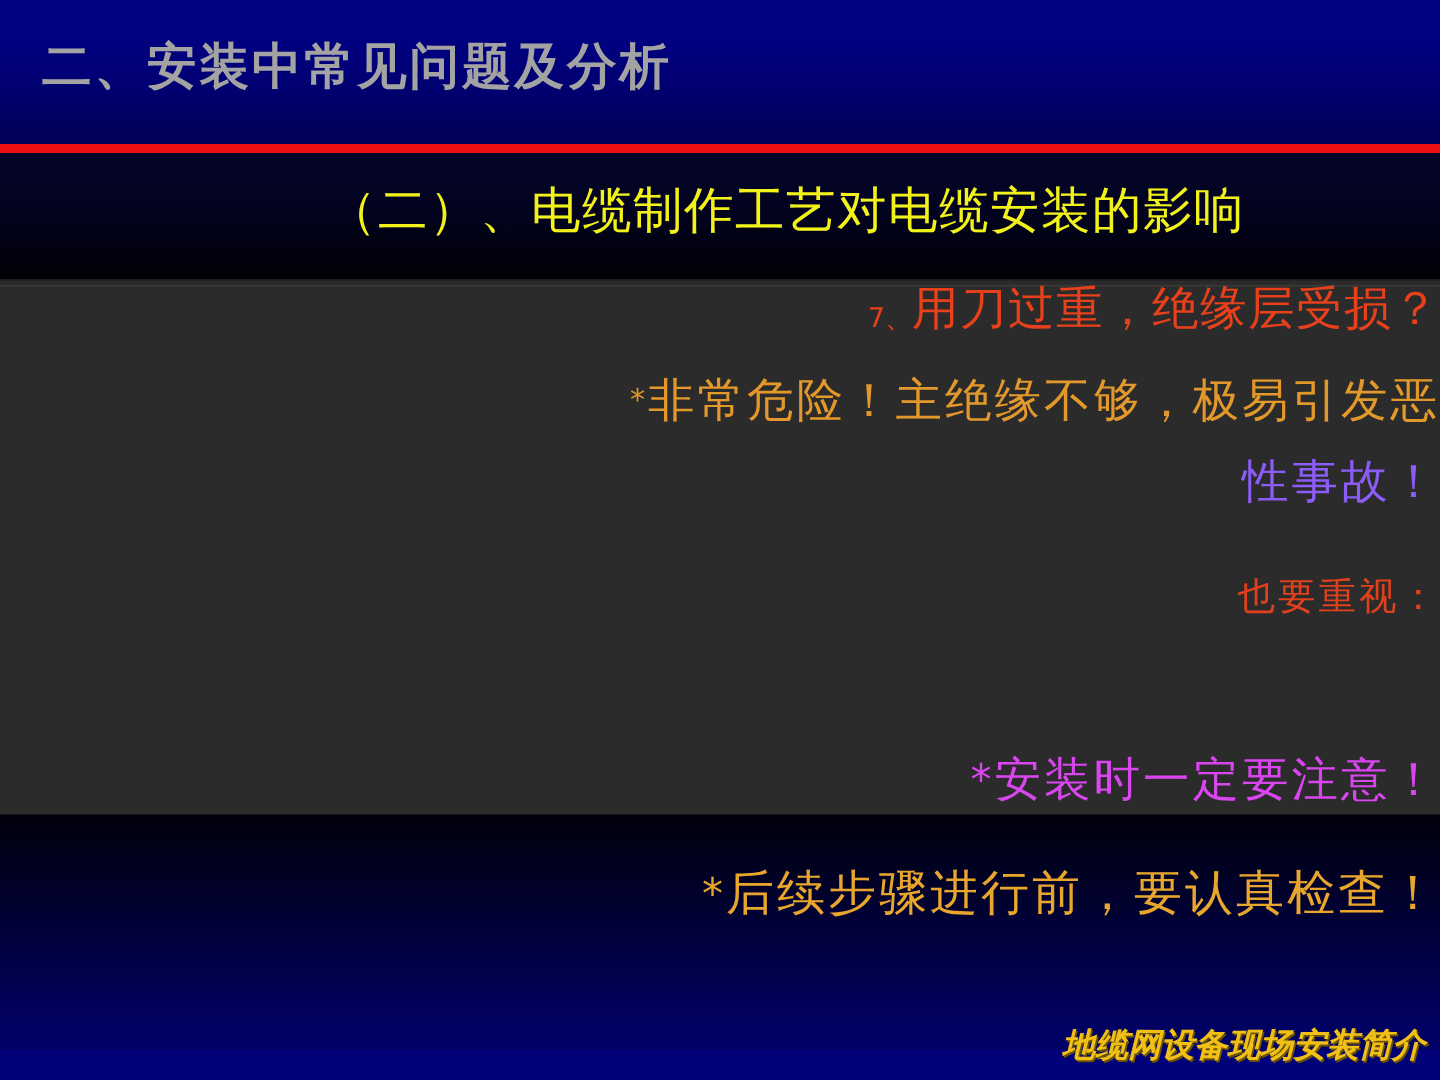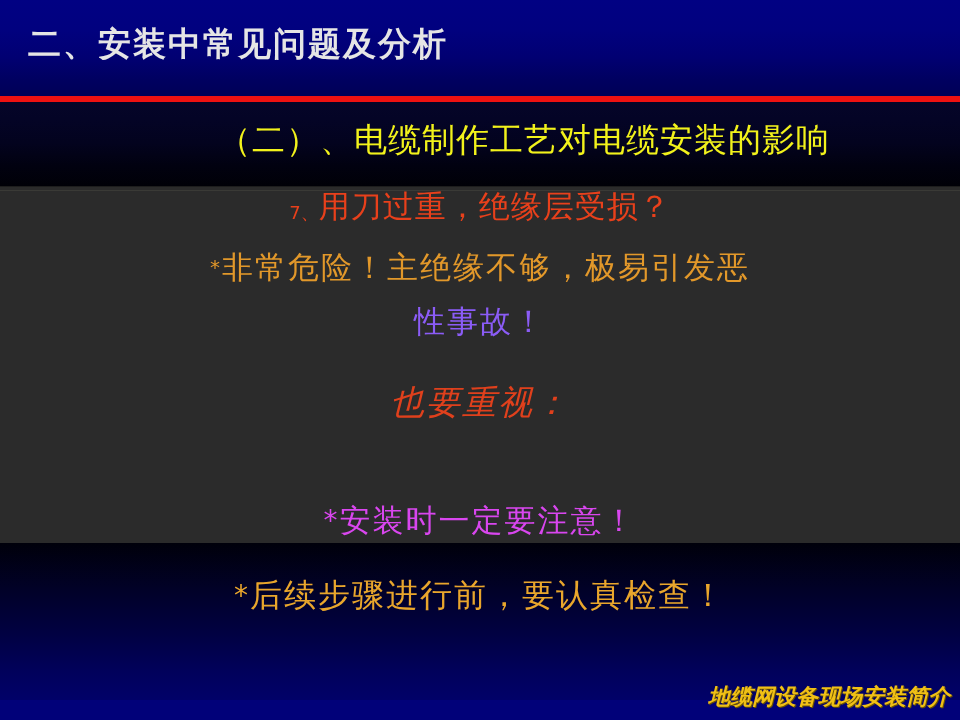--- a/index.html
+++ b/index.html
@@ -81,38 +81,38 @@
     background: #3a3a36;
   }
 
   
   .heading-main {
     position: absolute;
     left: 28px; top: 22px;
     font-size: 33px;
     font-weight: bold;
     letter-spacing: 2px;
-    color: #e5e5e5;
+    color: #a3a3a3;
     white-space: nowrap;
   }
   .heading-sub {
     position: absolute;
     left: 0; top: 118px;
     width: 830px;
     text-align: right;
     font-size: 33px;
     color: #f2f21b;
     letter-spacing: 1px;
     white-space: nowrap;
   }
 
   .line {
     position: absolute;
     width: 960px;
-    text-align: center;
+    text-align: right;
     white-space: nowrap;
     line-height: 1;
   }
   .num-prefix {
     font-size: 18px;
     vertical-align: -2px;
     letter-spacing: 0;
   }
   .star {
     font-size: 20px;
@@ -136,24 +136,23 @@
     letter-spacing: 2px;
   }
   .l-danger-2 {
     top: 306px;
     font-size: 31px;
     color: #8b5cf6;
     letter-spacing: 2px;
   }
   .l-also {
     top: 385px;
-    font-size: 34px;
+    font-size: 25px;
     color: #e0401c;
     letter-spacing: 2px;
-    font-style: italic;
   }
   .l-notice {
     top: 505px;
     font-size: 31px;
     color: #d946ef;
     letter-spacing: 2px;
   }
   .l-check {
     top: 579px;
     font-size: 32px;

